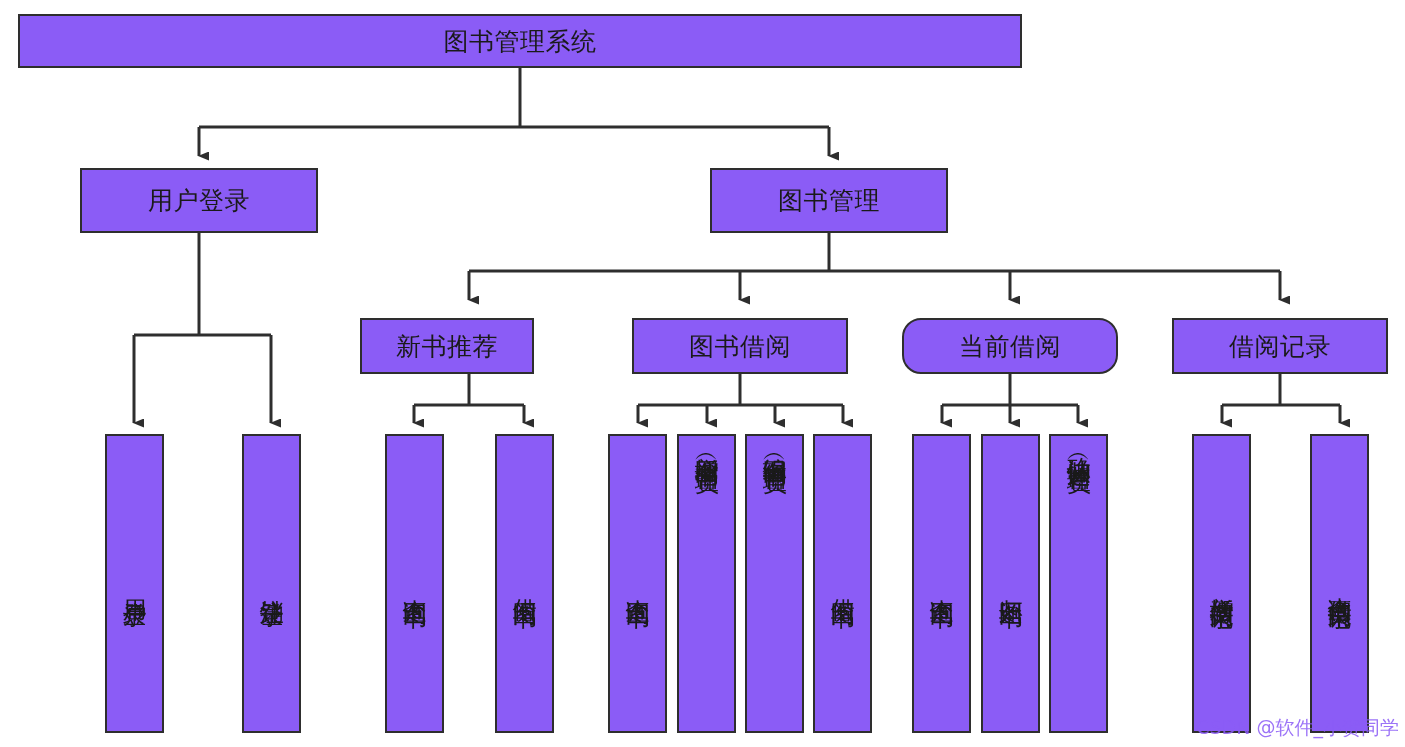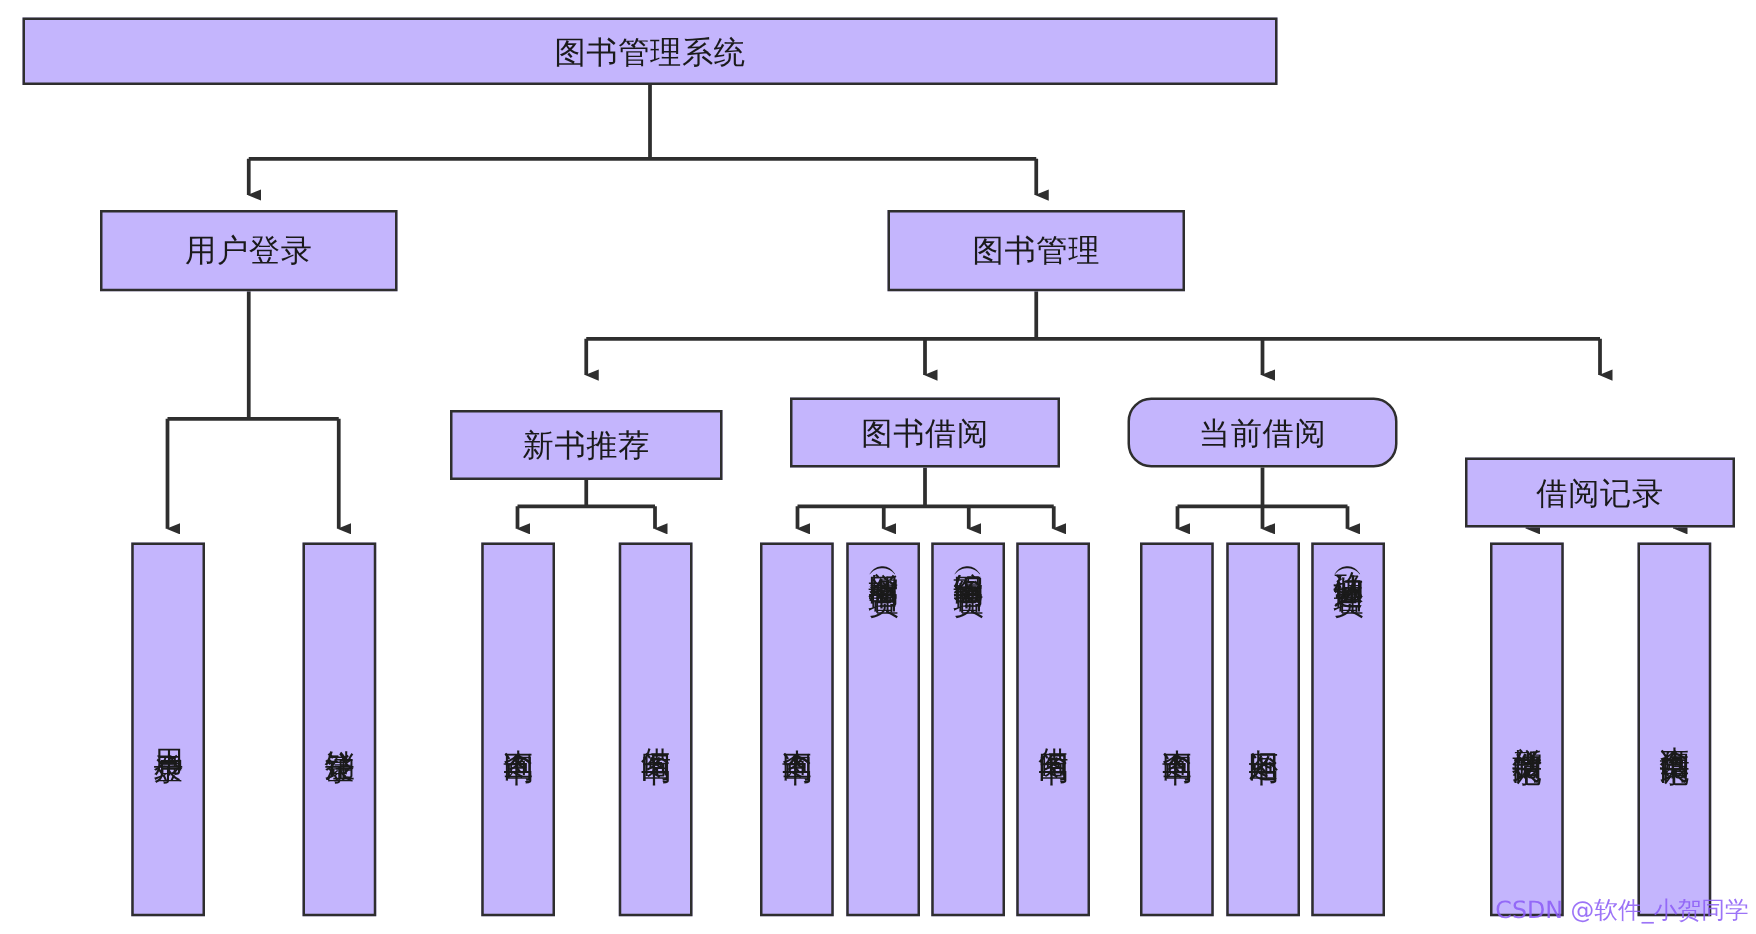--- a/index.html
+++ b/index.html
@@ -22,21 +22,21 @@
     position: absolute;
     left: 0;
     top: 0;
     width: 1405px;
     height: 747px;
   }
   .node-box {
     position: absolute;
     box-sizing: border-box;
     border: 2.5px solid #2e2e2e;
-    background: #c4b5fd;
+    background: #8b5cf6;
     display: flex;
     align-items: center;
     justify-content: center;
     color: #1a1a1a;
   }
   .node-label {
     display: block;
     text-align: center;
     line-height: 1.08;
     letter-spacing: 0.5px;
@@ -145,33 +145,33 @@
   </div>
 
   <div class="node-box node-h" style="left:80px; top:168px; width:238px; height:65px;">
     <span class="node-label">用户登录</span>
   </div>
 
   <div class="node-box node-h" style="left:710px; top:168px; width:238px; height:65px;align-items:center;">
     <span class="node-label">图书管理</span>
   </div>
 
-  <div class="node-box node-h" style="left:360px; top:328px; width:218px; height:56px;">
+  <div class="node-box node-h" style="left:360px; top:318px; width:174px; height:56px;">
     <span class="node-label">新书推荐</span>
   </div>
 
   <div class="node-box node-h" style="left:632px; top:318px; width:216px; height:56px;align-items:center;">
     <span class="node-label">图书借阅</span>
   </div>
 
   <div class="node-box node-h" style="left:902px; top:318px; width:216px; height:56px;border-radius:19px;">
     <span class="node-label">当前借阅</span>
   </div>
 
-  <div class="node-box node-h" style="left:1172px; top:318px; width:216px; height:56px;margin-top:48px;">
+  <div class="node-box node-h" style="left:1172px; top:318px; width:216px; height:56px;">
     <span class="node-label">借阅记录</span>
   </div>
 
   <div class="node-box node-v v-center" style="left:105px; top:434px; width:59px; height:299px;">
     <span class="node-label">用户登录</span>
   </div>
 
   <div class="node-box node-v v-center" style="left:242px; top:434px; width:59px; height:299px;">
     <span class="node-label">注销登录</span>
   </div>

